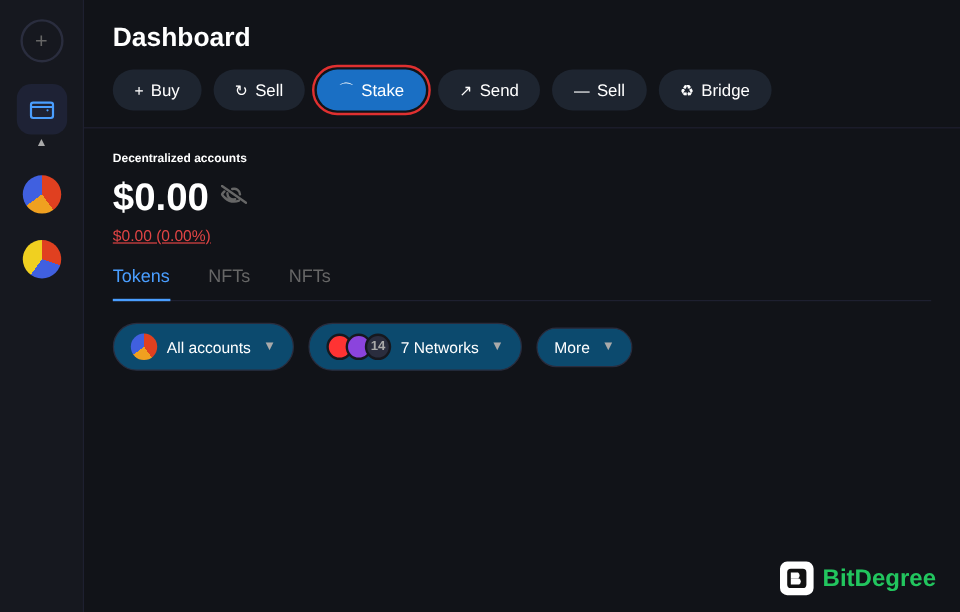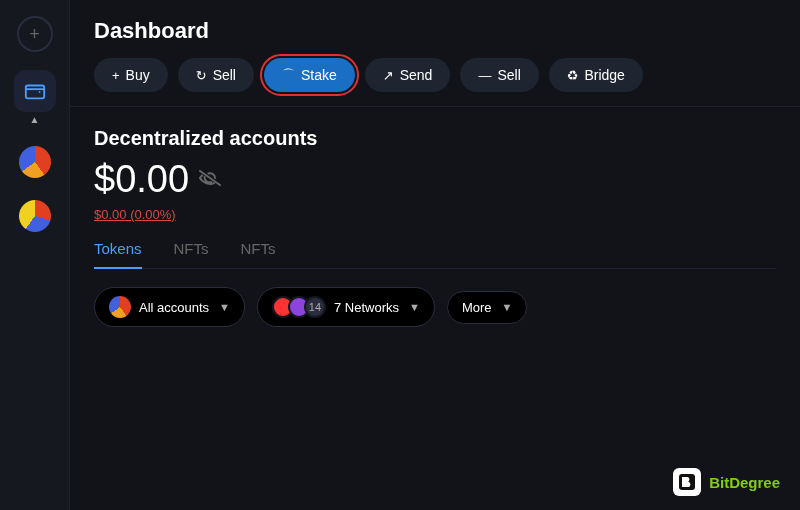--- a/index.html
+++ b/index.html
@@ -109,34 +109,34 @@
     .btn-icon {
       font-size: 13px;
     }
 
     
     .content {
       padding: 20px 24px;
       flex: 1;
     }
     .section-title {
-      font-size: 20px;
+      font-size: 10px;
       font-weight: 600;
       color: #fff;
       margin-bottom: 8px;
     }
     .balance-row {
       display: flex;
       align-items: center;
       gap: 10px;
       margin-bottom: 6px;
     }
     .balance-amount {
-      font-size: 38px;
-      font-weight: 400;
+      font-size: 32px;
+      font-weight: 700;
       color: #fff;
     }
     .hide-icon {
       color: #666;
       font-size: 20px;
       cursor: pointer;
     }
     .balance-change {
       color: #e04444;
       font-size: 13px;
@@ -165,21 +165,21 @@
       border-bottom: 2px solid #4a9eff;
     }
 
     
     .filter-row {
       display: flex;
       gap: 12px;
       align-items: center;
     }
     .filter-btn {
-      background: #000000;
+      background: #0c4a6e;
       border: 1px solid #2a2d3e;
       border-radius: 20px;
       color: #fff;
       padding: 8px 14px;
       font-size: 13px;
       cursor: pointer;
       display: flex;
       align-items: center;
       gap: 8px;
     }
@@ -205,21 +205,21 @@
       border: 2px solid #16181f;
       margin-left: -6px;
     }
     .net-dot:first-child { margin-left: 0; }
     .net-op { background: #ff3333; }
     .net-multi { background: #8b44dd; }
     .net-count {
       background: #2a2d3e;
       color: #aaa;
       font-size: 11px;
-      font-weight: 400;
+      font-weight: 700;
       width: 22px;
       height: 22px;
       border-radius: 50%;
       display: flex;
       align-items: center;
       justify-content: center;
       margin-left: -6px;
       border: 2px solid #16181f;
     }
     .chevron-down {
@@ -229,22 +229,22 @@
     }
 
     
     .brand {
       position: absolute;
       bottom: 14px;
       right: 20px;
       display: flex;
       align-items: center;
       gap: 8px;
-      color: #84cc16;
-      font-size: 15px;
+      color: #22c55e;
+      font-size: 20px;
       font-weight: 600;
     }
     .brand-logo {
       width: 28px;
       height: 28px;
       background: #fff;
       border-radius: 6px;
       display: flex;
       align-items: center;
       justify-content: center;

